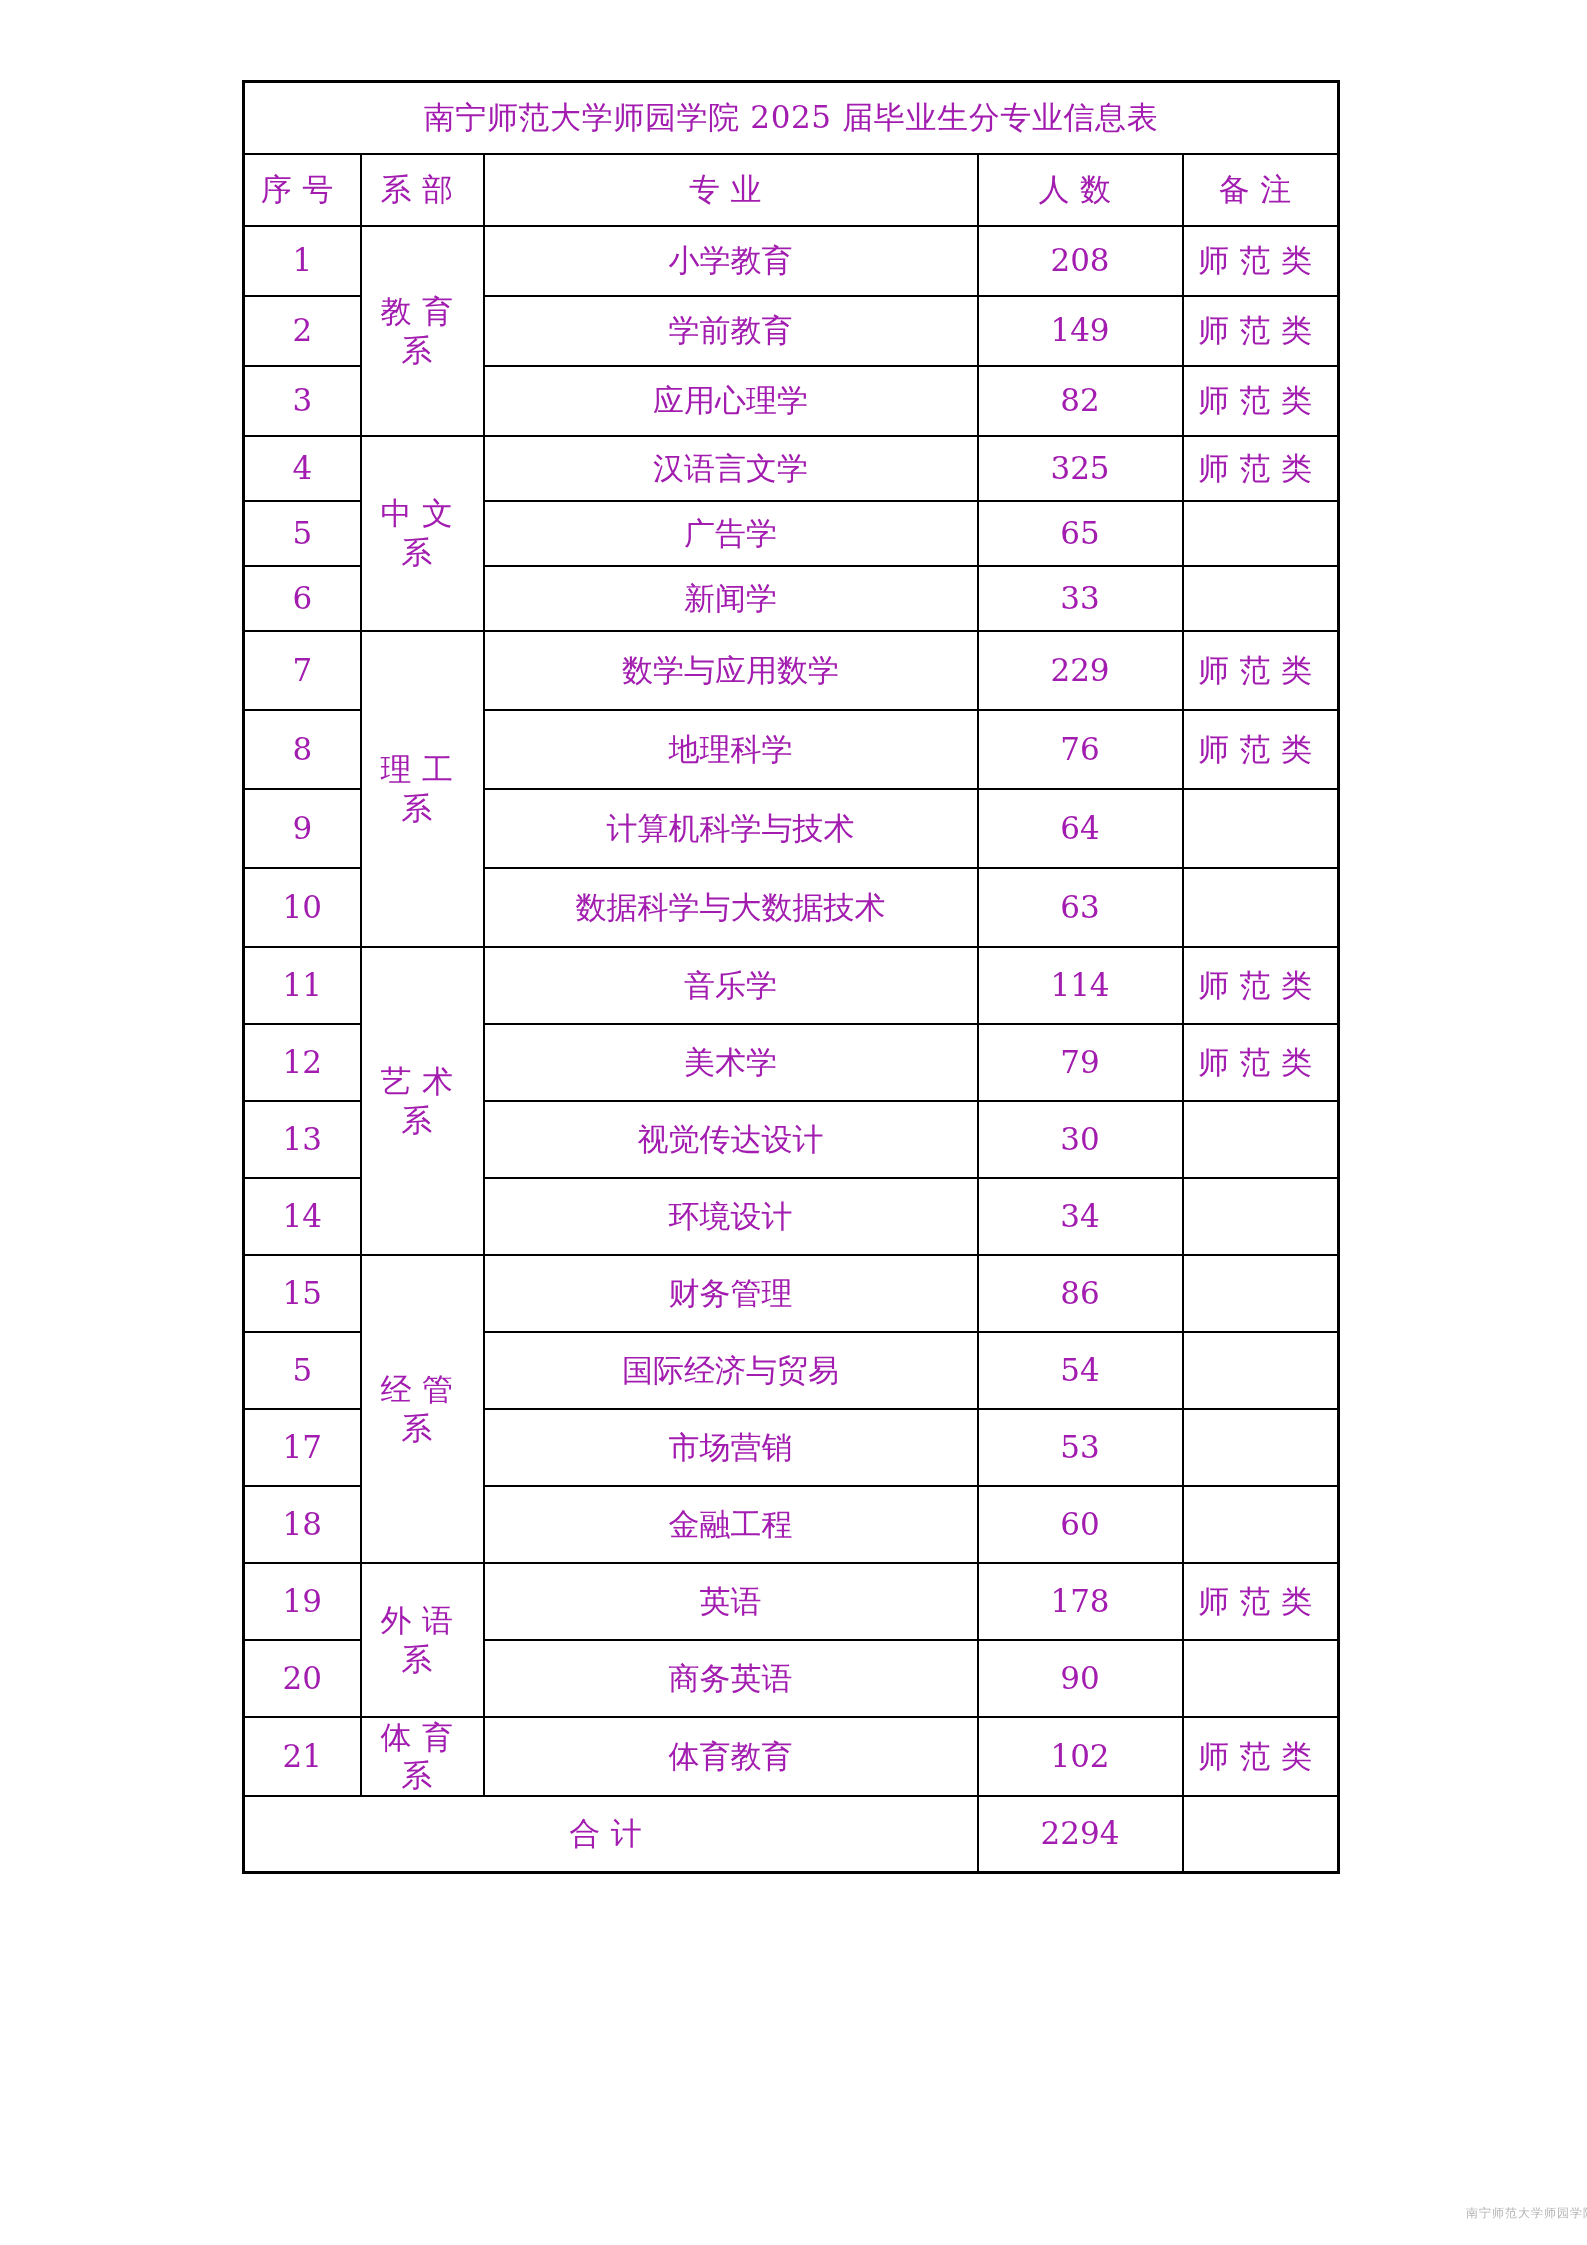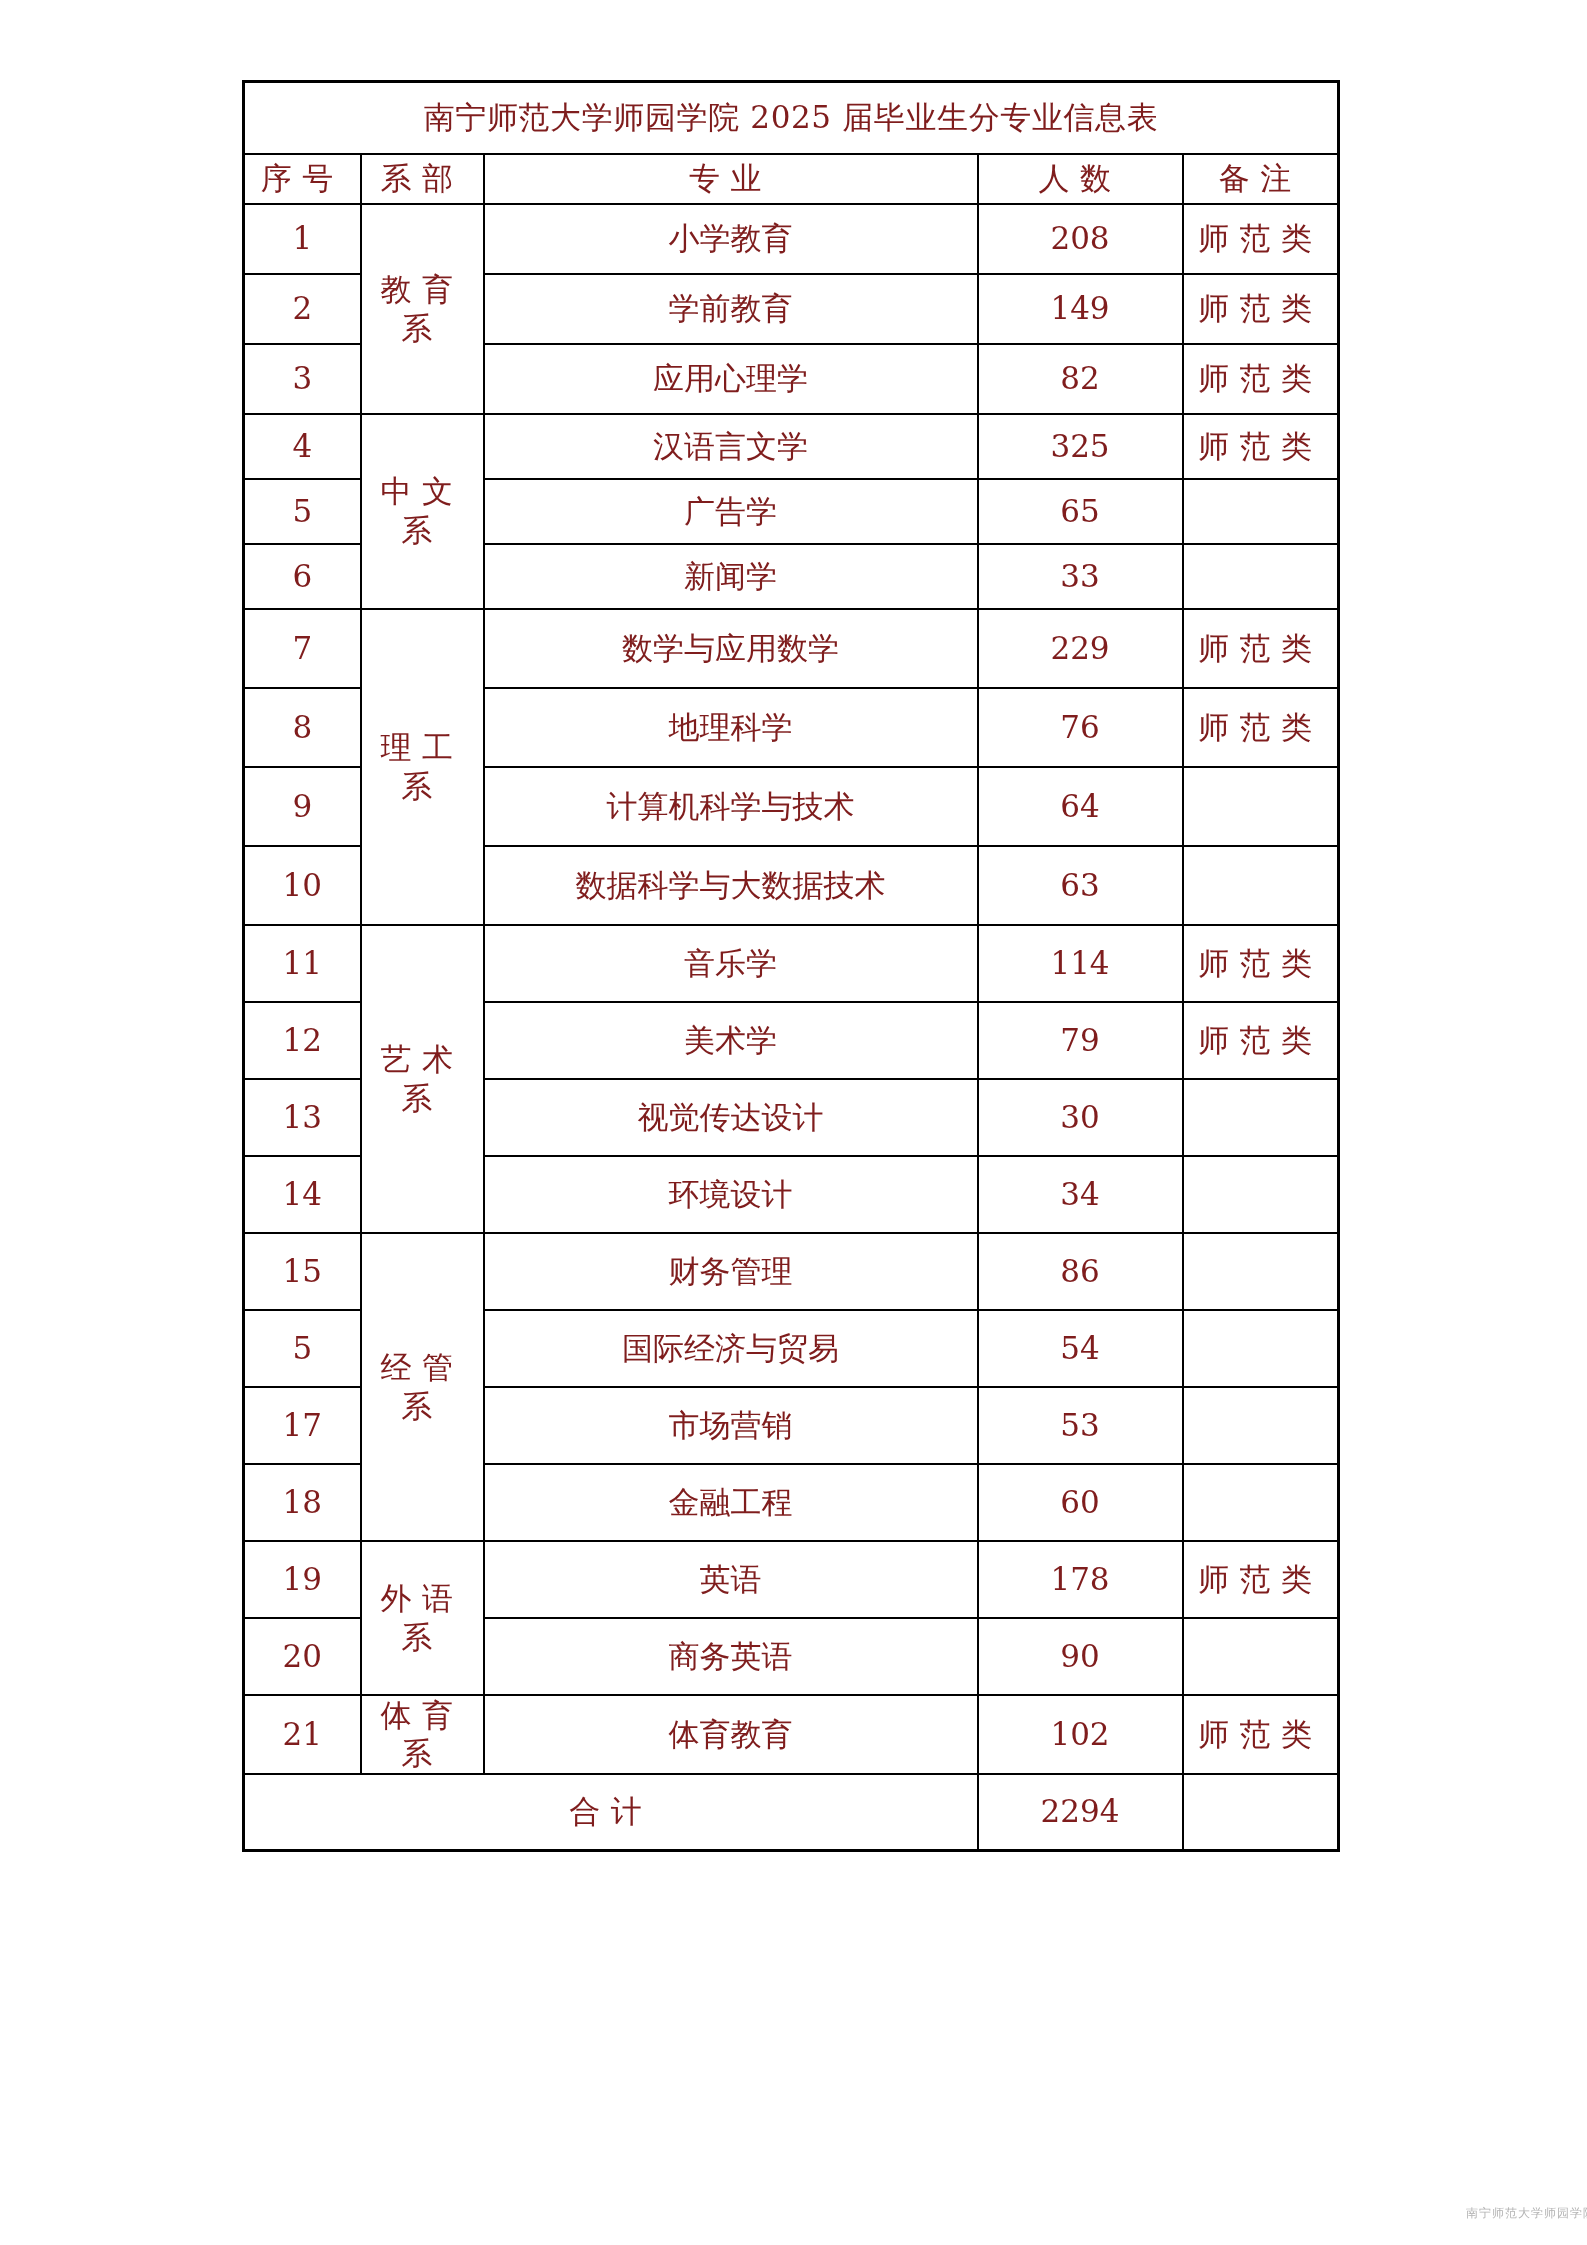--- a/index.html
+++ b/index.html
@@ -14,40 +14,40 @@
     background:#ffffff;
     overflow:hidden;
   }
   table.info-table{
     position:absolute;
     left:242px;top:80px;
     width:1095px;
     table-layout:fixed;
     border-collapse:collapse;
     border:3px solid #000000;
-    color:#7f1d1d;
+    color:#a21caf;
   }
   table.info-table td{
     border:2px solid #000000;
     text-align:center;
     vertical-align:middle;
     font-size:31px;
     line-height:1.25;
     padding:0 4px;
     overflow:hidden;
   }
   td.title-cell{
     font-size:38px;
     letter-spacing:0.02em;
     font-weight:normal;
   }
   .sp{letter-spacing:0.34em;}
   .num{font-size:32px;}
   tr.h-title{height:72px;}
-  tr.h-hdr{height:50px;}
+  tr.h-hdr{height:72px;}
   tr.h70{height:70px;}
   tr.h65{height:65px;}
   tr.h79{height:79px;}
   tr.h77{height:77px;}
   tr.h72{height:77px;}
   tr.h76{height:76px;}
   .watermark{
     position:absolute;
     left:1466px;top:2205px;
     font-size:12px;

